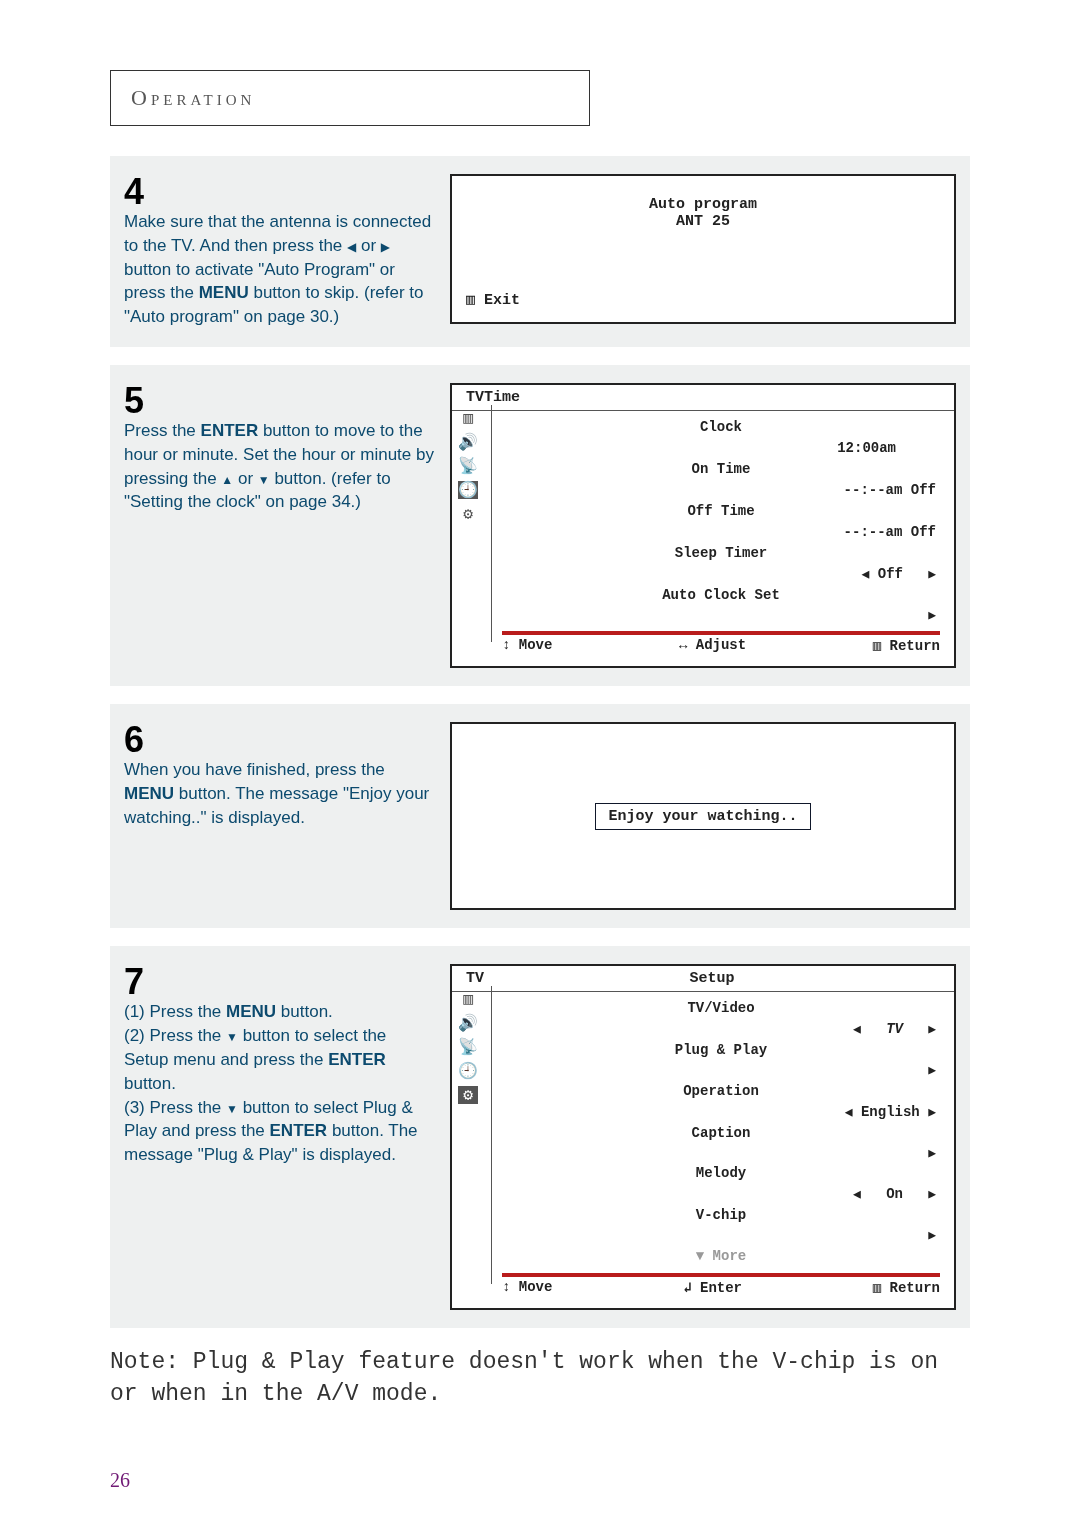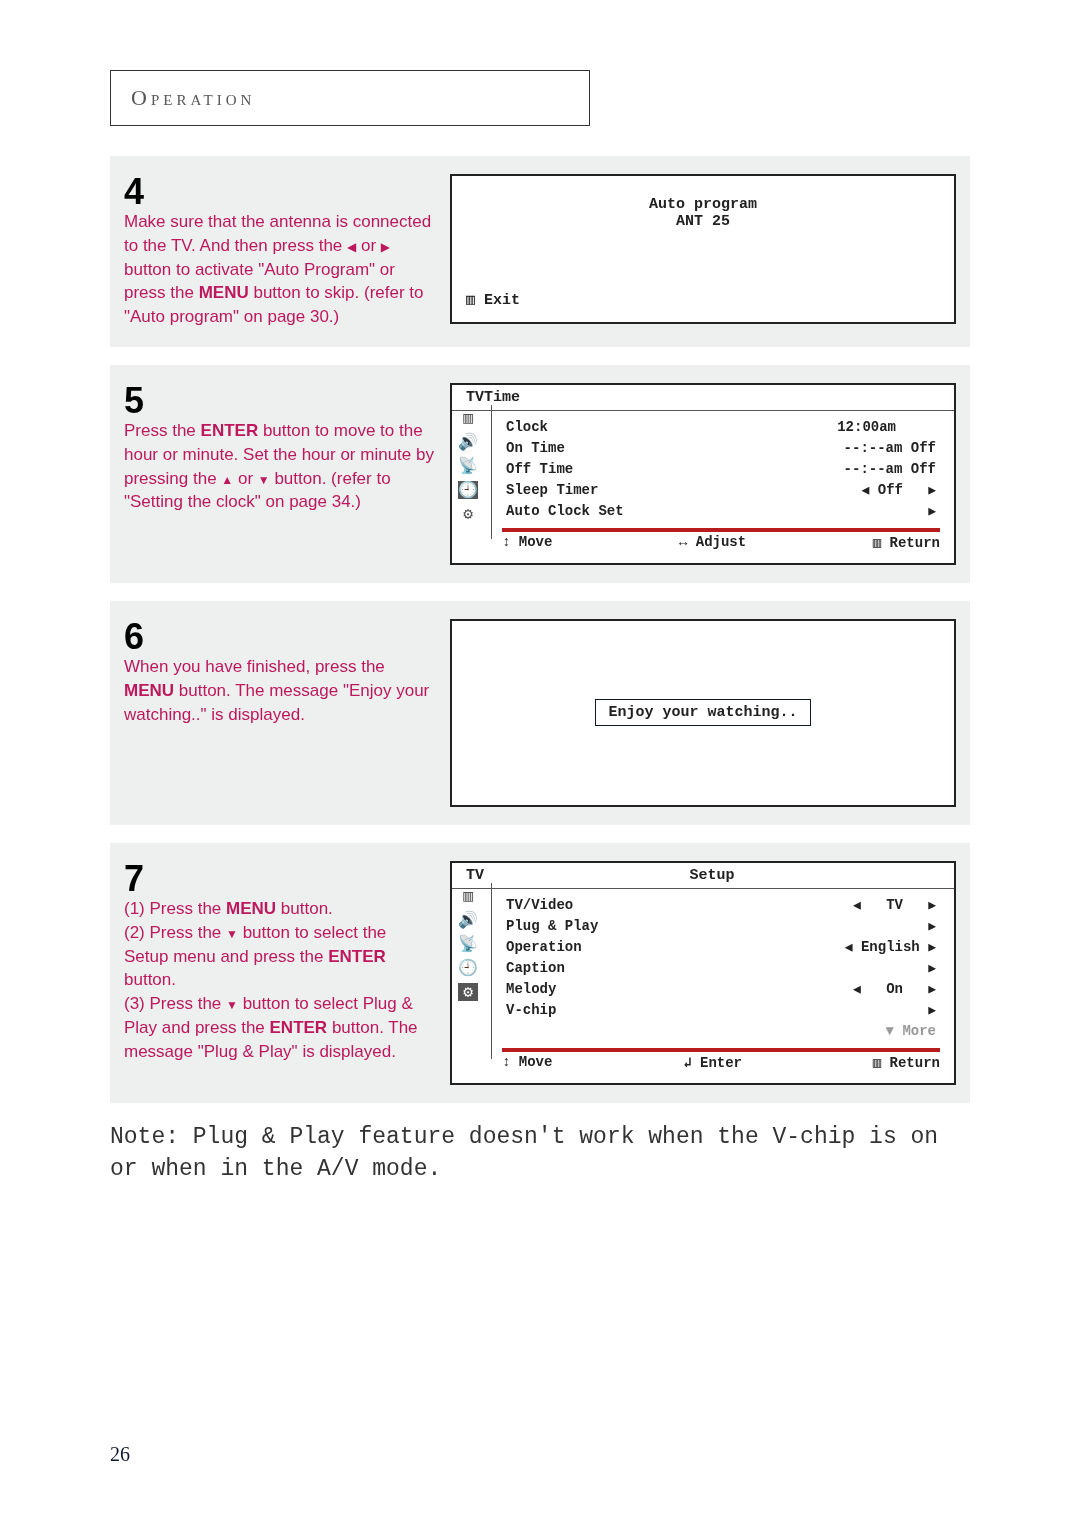--- a/index.html
+++ b/index.html
@@ -37,21 +37,21 @@
   .step-num {
     font-family: Arial, sans-serif;
     font-size: 36px;
     font-weight: 900;
     color: #000;
     line-height: 1;
   }
   .step-text {
     font-size: 17px;
     line-height: 1.4;
-    color: #be185d;
+    color: #0c4a6e;
   }
   .step-left {
     flex: 0 0 310px;
   }
   .step-right {
     flex: 1;
   }
   .osd-box {
     border: 2px solid #222;
     background: #fff;
@@ -108,41 +108,42 @@
     align-items: center;
     justify-content: center;
     color: #555;
   }
   .icon-cell.sel {
     background: #555;
     color: #fff;
   }
   .row-line {
     display: flex;
-    justify-content: flex-end;
+    justify-content: center;
     align-items: center;
     padding: 0 4px;
     font-size: 14px;
     line-height: 1.5;
+    flex-direction: column;
   }
   .arrow { font-size: 13px; }
   .note {
     font-family: Liberation Mono, monospace;
     font-size: 23px;
     color: #333;
     margin-top: 4px;
     line-height: 1.4;
   }
   .page-num {
     position: absolute;
-    bottom: 62px;
+    bottom: 36px;
     left: 110px;
     font-family: Georgia, serif;
     font-size: 20px;
-    color: #0f172a;
+    color: #701a75;
   }
   .grey { color: #999; }
   .bold { font-weight: bold; }
   .tri-right::after { content: "▶"; font-size: 12px; }
   .tri-left::before { content: "◀"; font-size: 12px; }
   .tri-up::before { content: "▲"; font-size: 12px; }
   .tri-down::before { content: "▼"; font-size: 12px; }
   .enjoy-inner {
     border: 1px solid #0f172a;
     padding: 4px 12px;
@@ -279,21 +280,21 @@
         <div class="osd-left-icons">
           <div class="icon-cell">▥</div>
           <div class="icon-cell">🔊</div>
           <div class="icon-cell">📡</div>
           <div class="icon-cell">🕘</div>
           <div class="icon-cell sel">⚙</div>
         </div>
         <div>
           <div class="row-line">
               <span>TV/Video</span>
-              <span style="margin-left:auto;"><span class="arrow">◀</span> &nbsp;&nbsp;<span>TV</span>&nbsp;&nbsp; <span class="arrow">▶</span></span>
+              <span style="margin-left:auto;font-style:italic;"><span class="arrow">◀</span> &nbsp;&nbsp;<span>TV</span>&nbsp;&nbsp; <span class="arrow">▶</span></span>
             </div>
           <div class="row-line">
               <span>Plug &amp; Play</span>
               <span style="margin-left:auto;" class="arrow">▶</span>
             </div>
           <div class="row-line">
               <span>Operation</span>
               <span style="margin-left:auto;"><span class="arrow">◀</span> <span>English</span> <span class="arrow">▶</span></span>
             </div>
           <div class="row-line">

